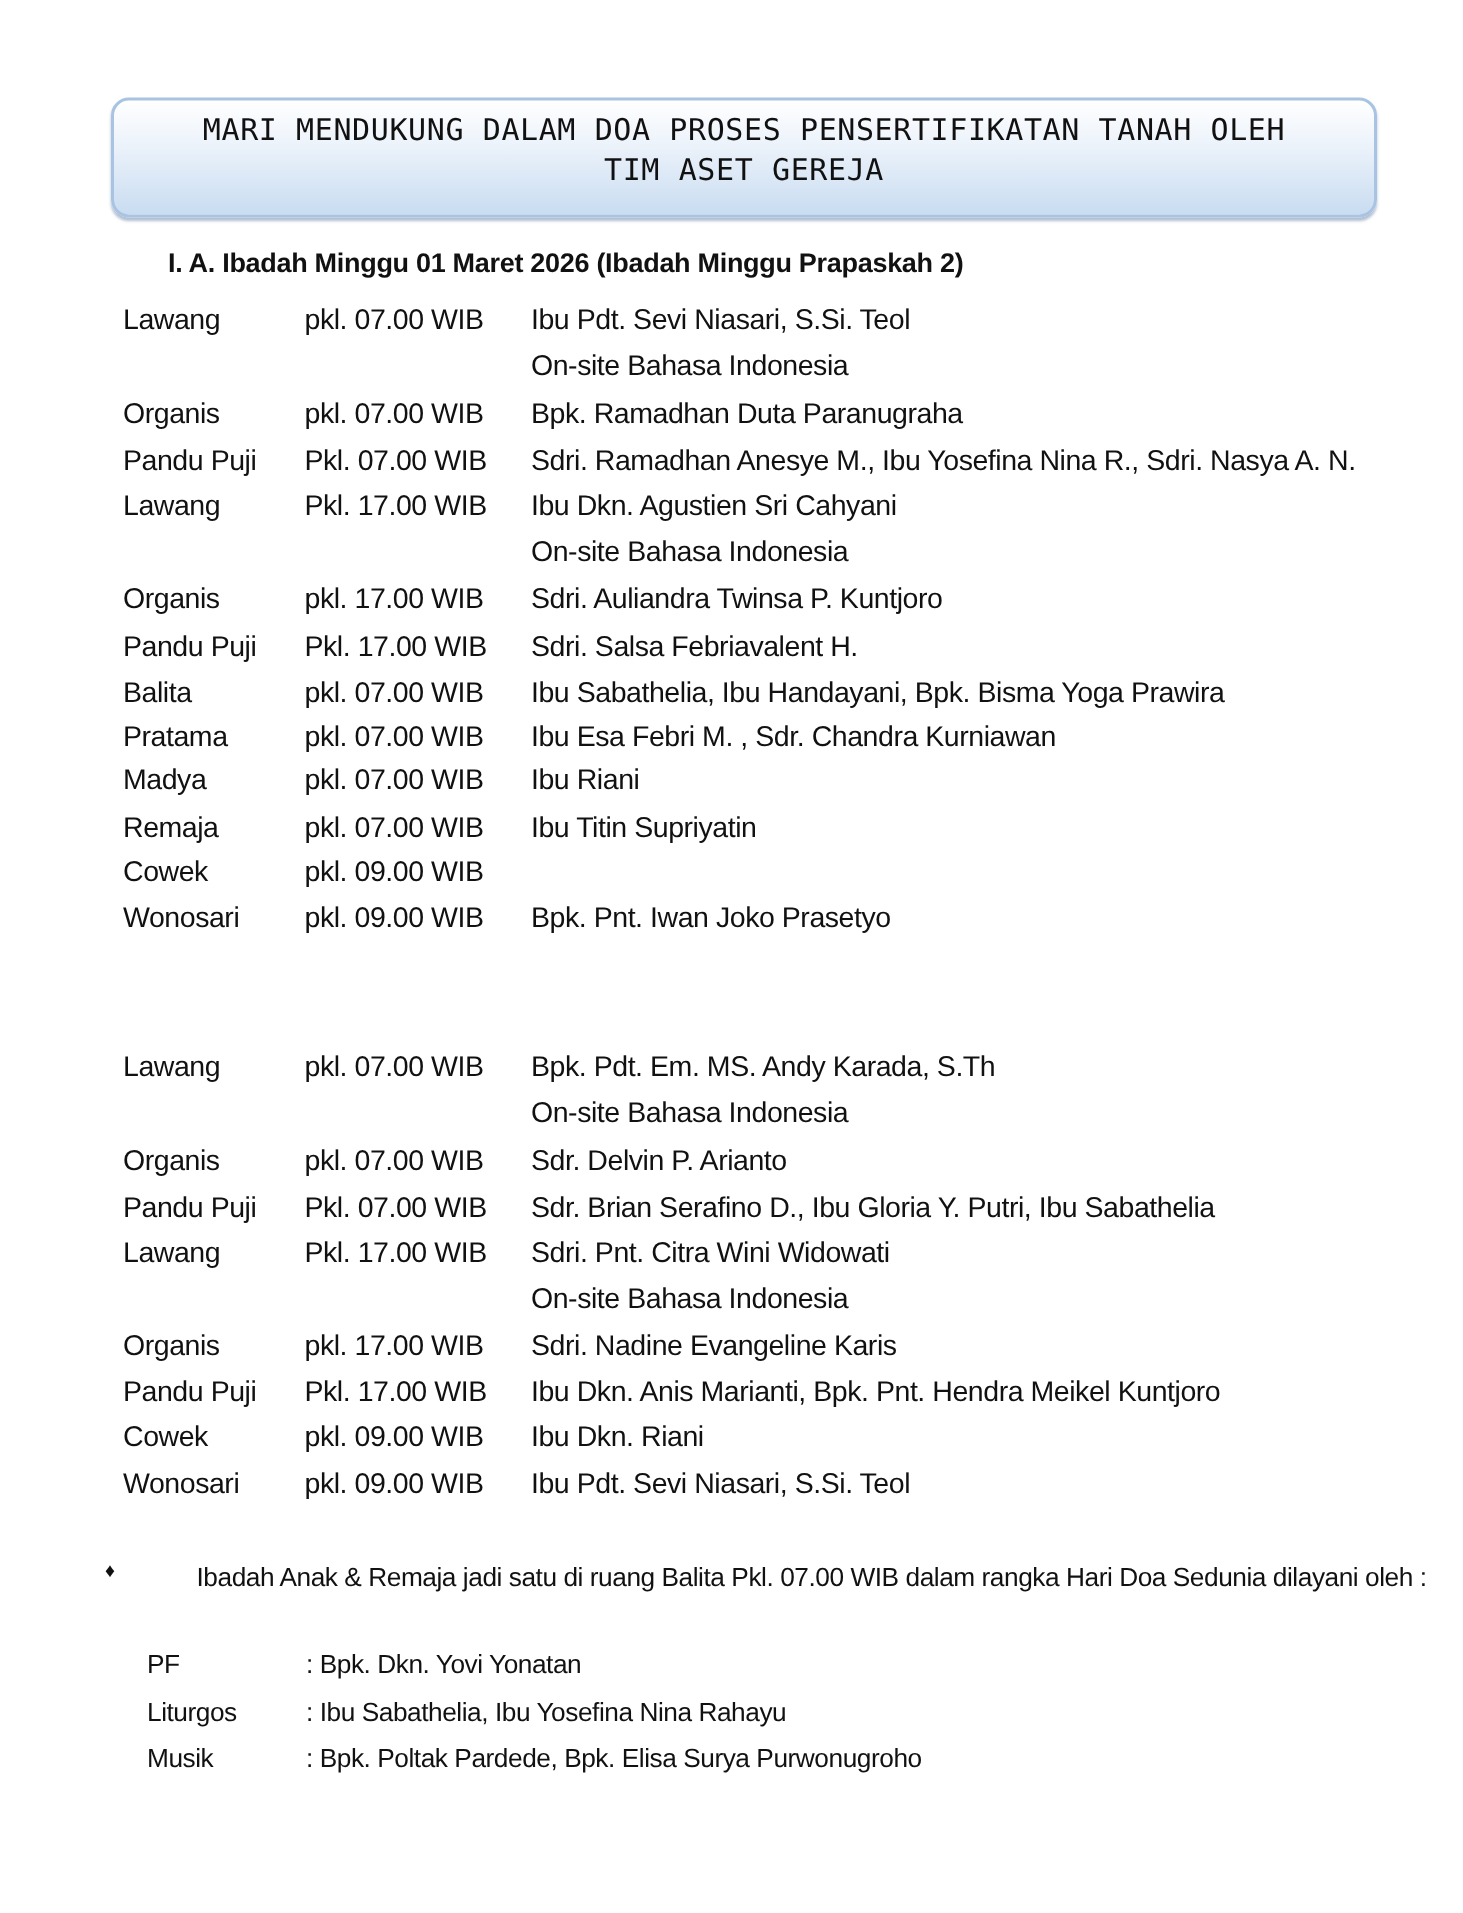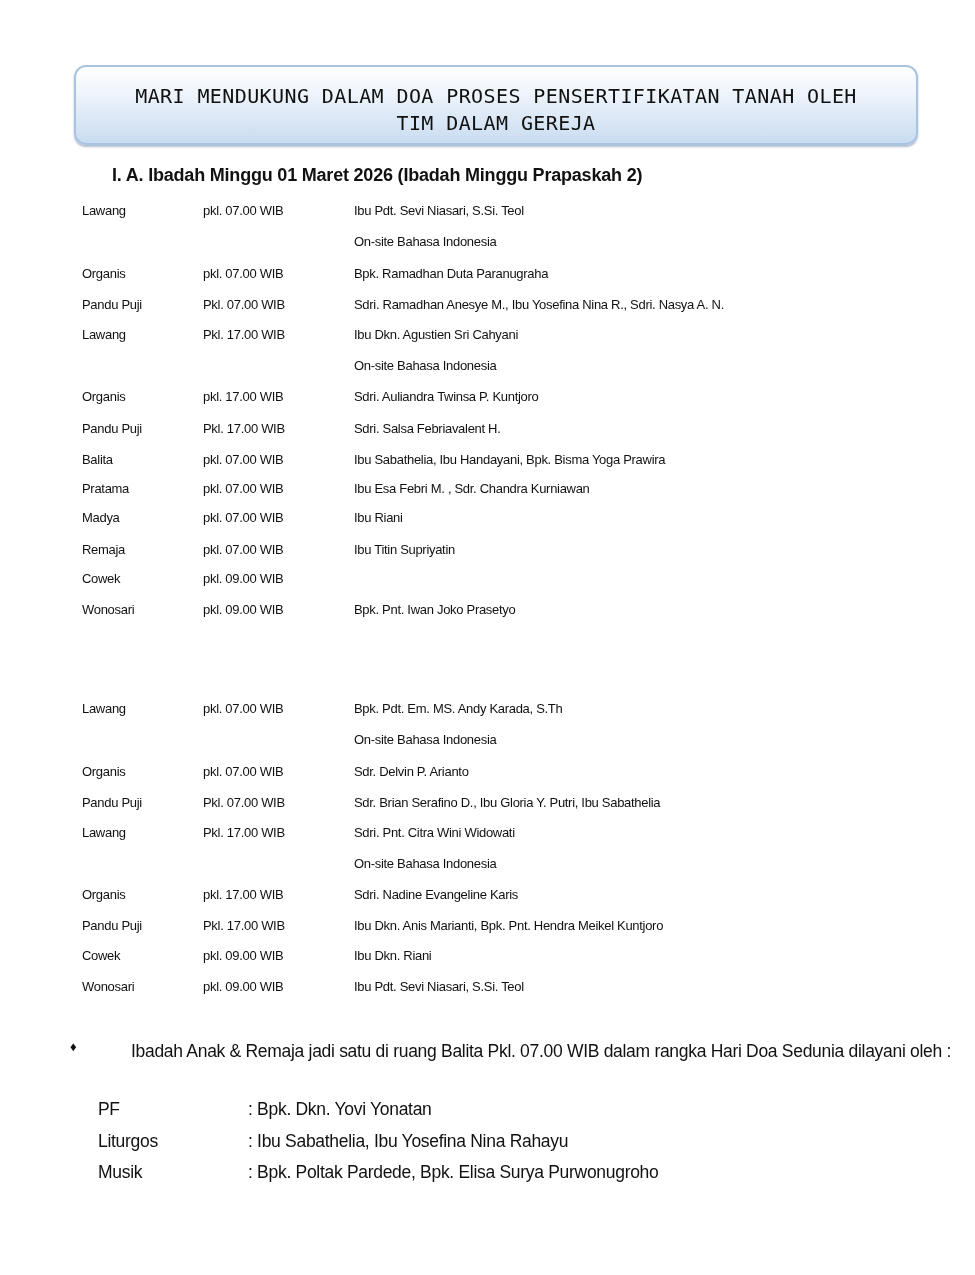--- a/index.html
+++ b/index.html
@@ -13,49 +13,49 @@
     background: linear-gradient(to bottom, #ffffff 0%, #eef4fb 35%, #c9dcf1 100%);
     box-shadow: 0 2px 2px rgba(80,110,150,0.45);
     box-sizing: border-box;
     text-align: center;
   }
   .banner-line {
     font-family: "DejaVu Sans Mono", "Liberation Mono", monospace;
     font-size: 20px; letter-spacing: 0.4px; color: #111; line-height: 27px;
     display: block;
   }
-  .banner-inner { padding-top: 16px; }
+  .banner-inner { padding-top: 6px; }
 
   .section-title {
     position: absolute; left: 112px; font-weight: bold; font-size: 18px;
     font-family: "Liberation Sans Narrow", "Liberation Sans", sans-serif;
     letter-spacing: -0.2px;
   }
-  .row { position: absolute; left: 82px; width: 860px; height: 24px; font-size: 13px;
+  .row { position: absolute; left: 82px; width: 860px; height: 24px; font-size: 19px;
          letter-spacing: -0.3px; white-space: nowrap; }
   .row .c1 { position: absolute; left: 0; }
   .row .c2 { position: absolute; left: 121px; }
   .row .c3 { position: absolute; left: 272px; }
 
   .note { position: absolute; left: 70px; top: 1038px; width: 860px; font-size: 17.5px; letter-spacing: -0.3px; }
   .bullet { position: absolute; left: 0; top: 1px; font-size: 13px; }
   .note-text { position: absolute; left: 28px; width: 830px; text-align: justify; line-height: 30px; text-align-last: left; margin-left: 33px; }
   .srv { position: absolute; left: 98px; font-size: 17.5px; letter-spacing: -0.3px; white-space: nowrap; }
   .srv .l { position: absolute; left: 0; }
-  .srv .r { position: absolute; left: 106px; margin-left: 44px; }
+  .srv .r { position: absolute; left: 106px; }
 </style>
 </head>
 <body>
 
 <div class="page">
 
   <div class="banner">
     <div class="banner-inner">
       <span class="banner-line">MARI MENDUKUNG DALAM DOA PROSES PENSERTIFIKATAN TANAH OLEH</span>
-      <span class="banner-line">TIM DALAM GEREJA</span>
+      <span class="banner-line">TIM ASET GEREJA</span>
     </div>
   </div>
 
   <div class="section-title" style="top:165px;">I. A.  Ibadah Minggu 01 Maret 2026 (Ibadah Minggu Prapaskah 2)</div>
   <div id="rows-a">
       <div class="row" style="top: 203px;">
         <span class="c1">Lawang</span>
         <span class="c2">pkl. 07.00 WIB</span>
         <span class="c3">Ibu Pdt. Sevi Niasari, S.Si. Teol</span>
       </div>

